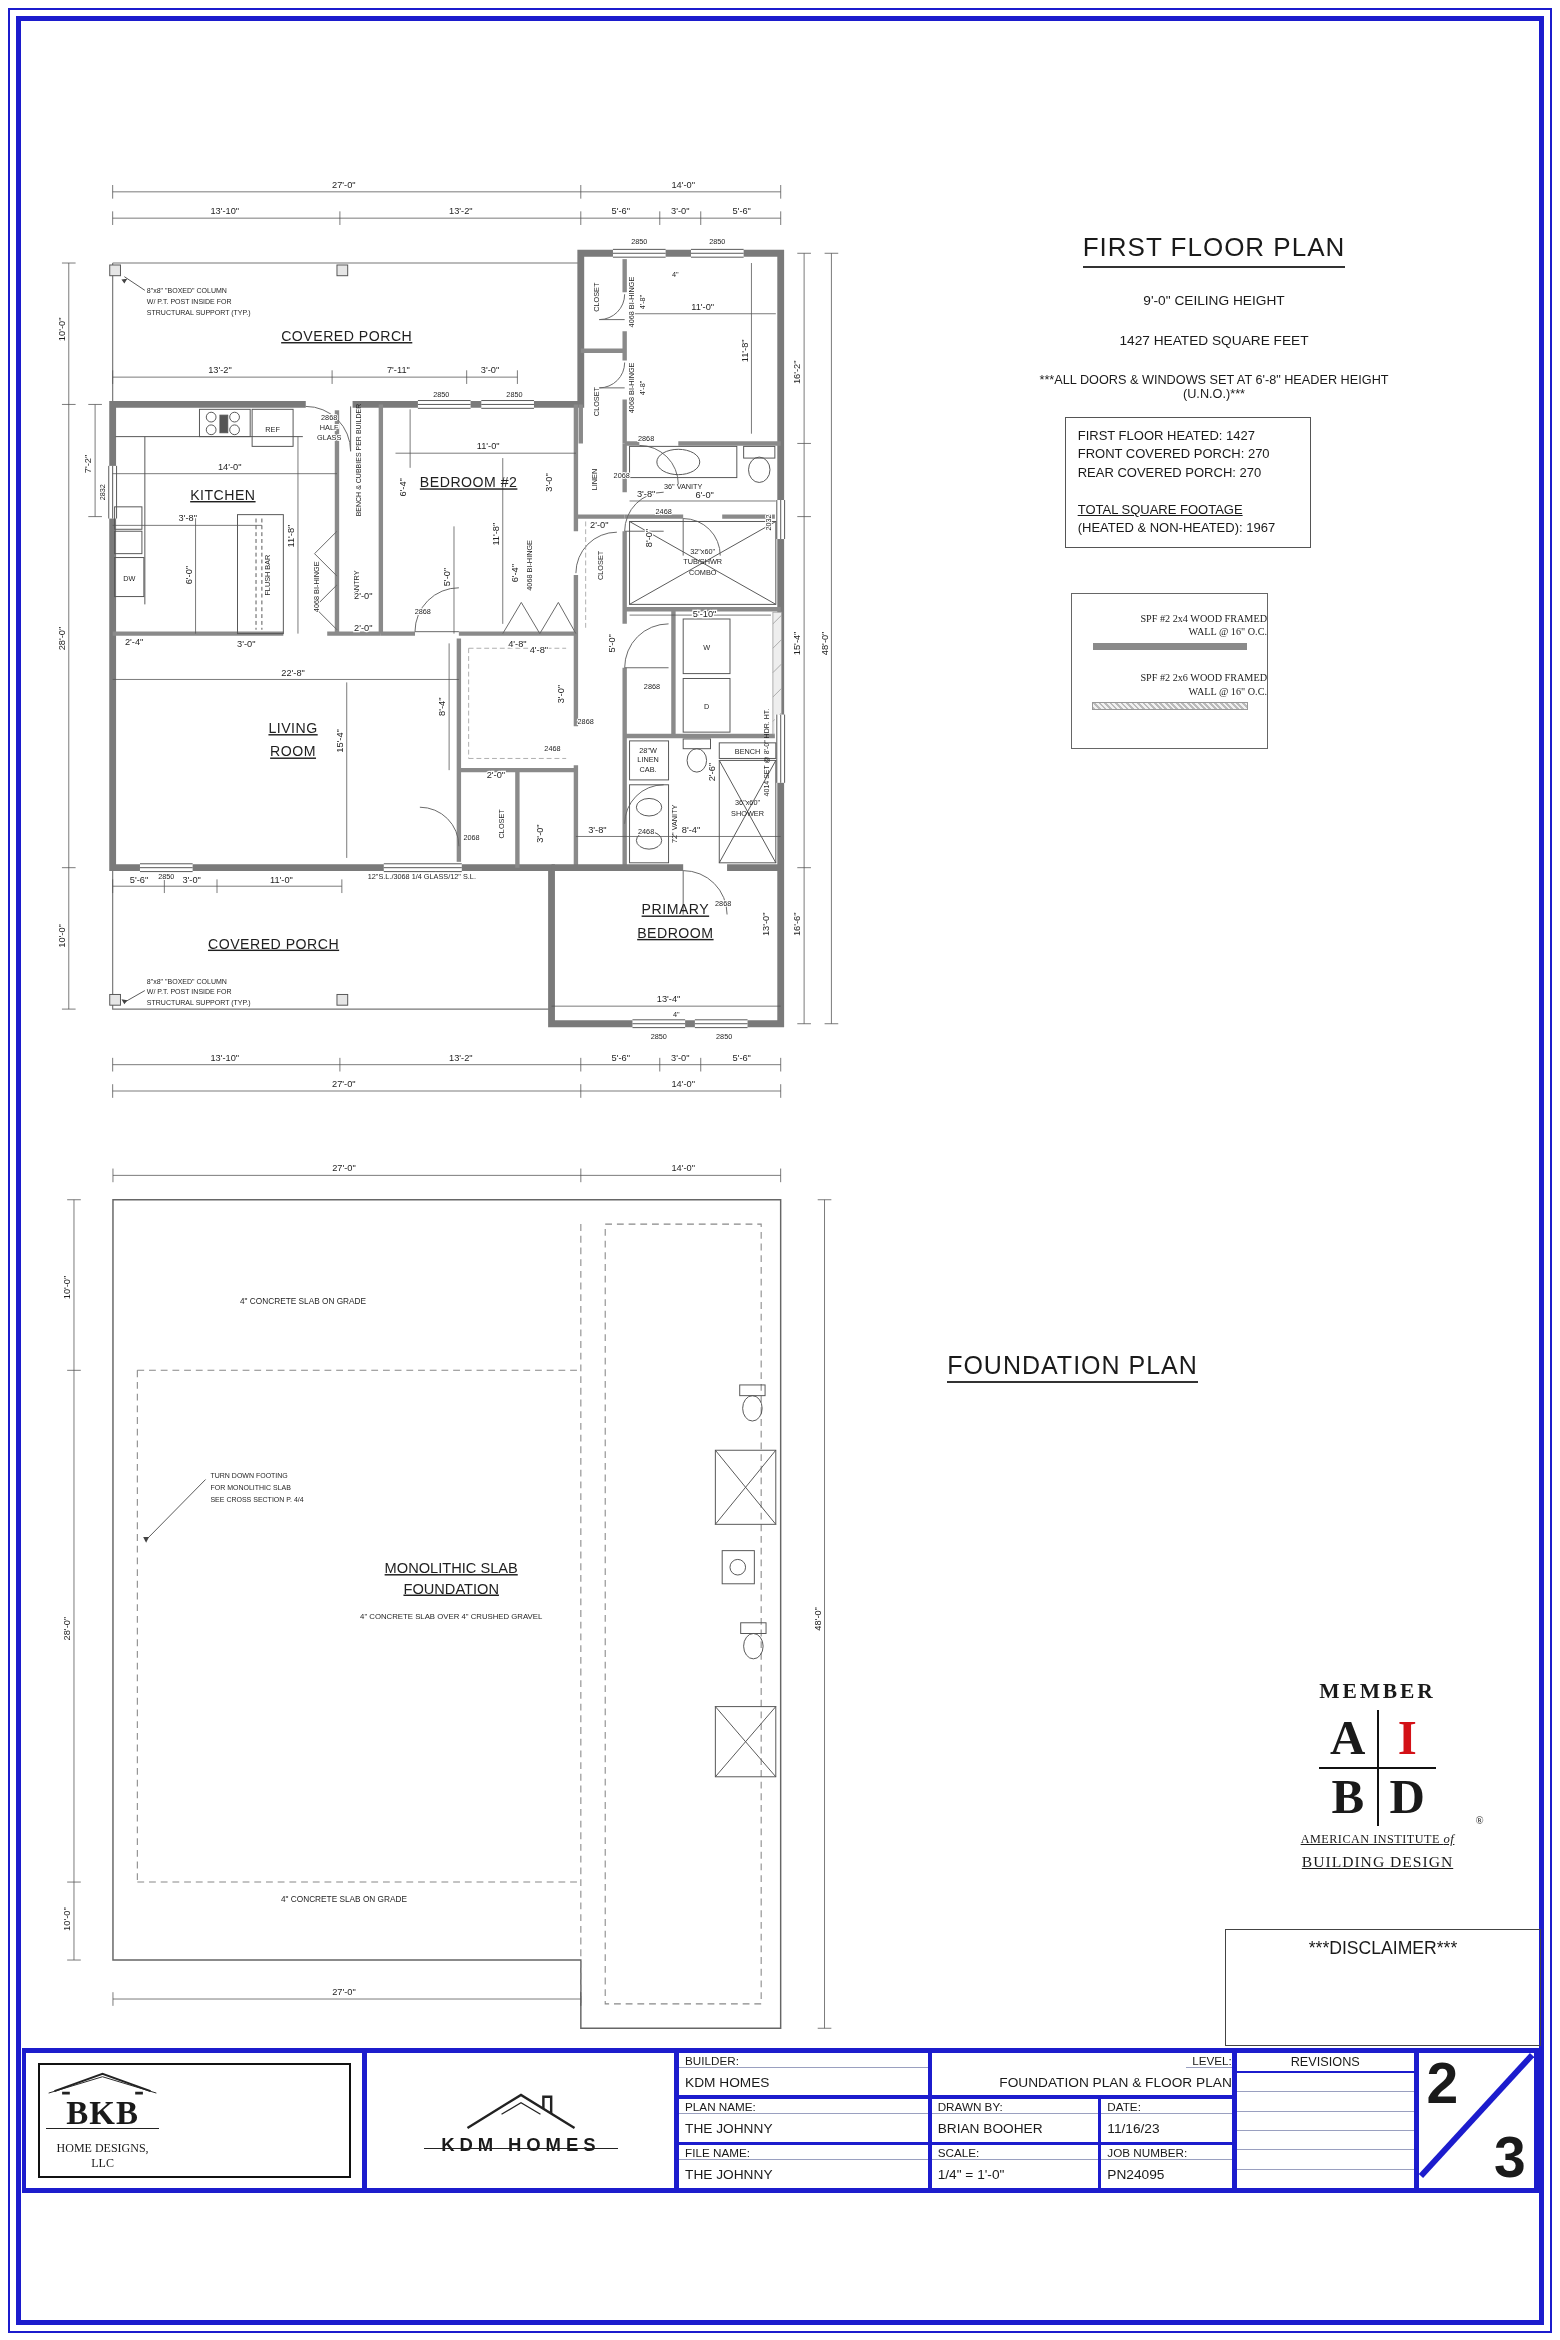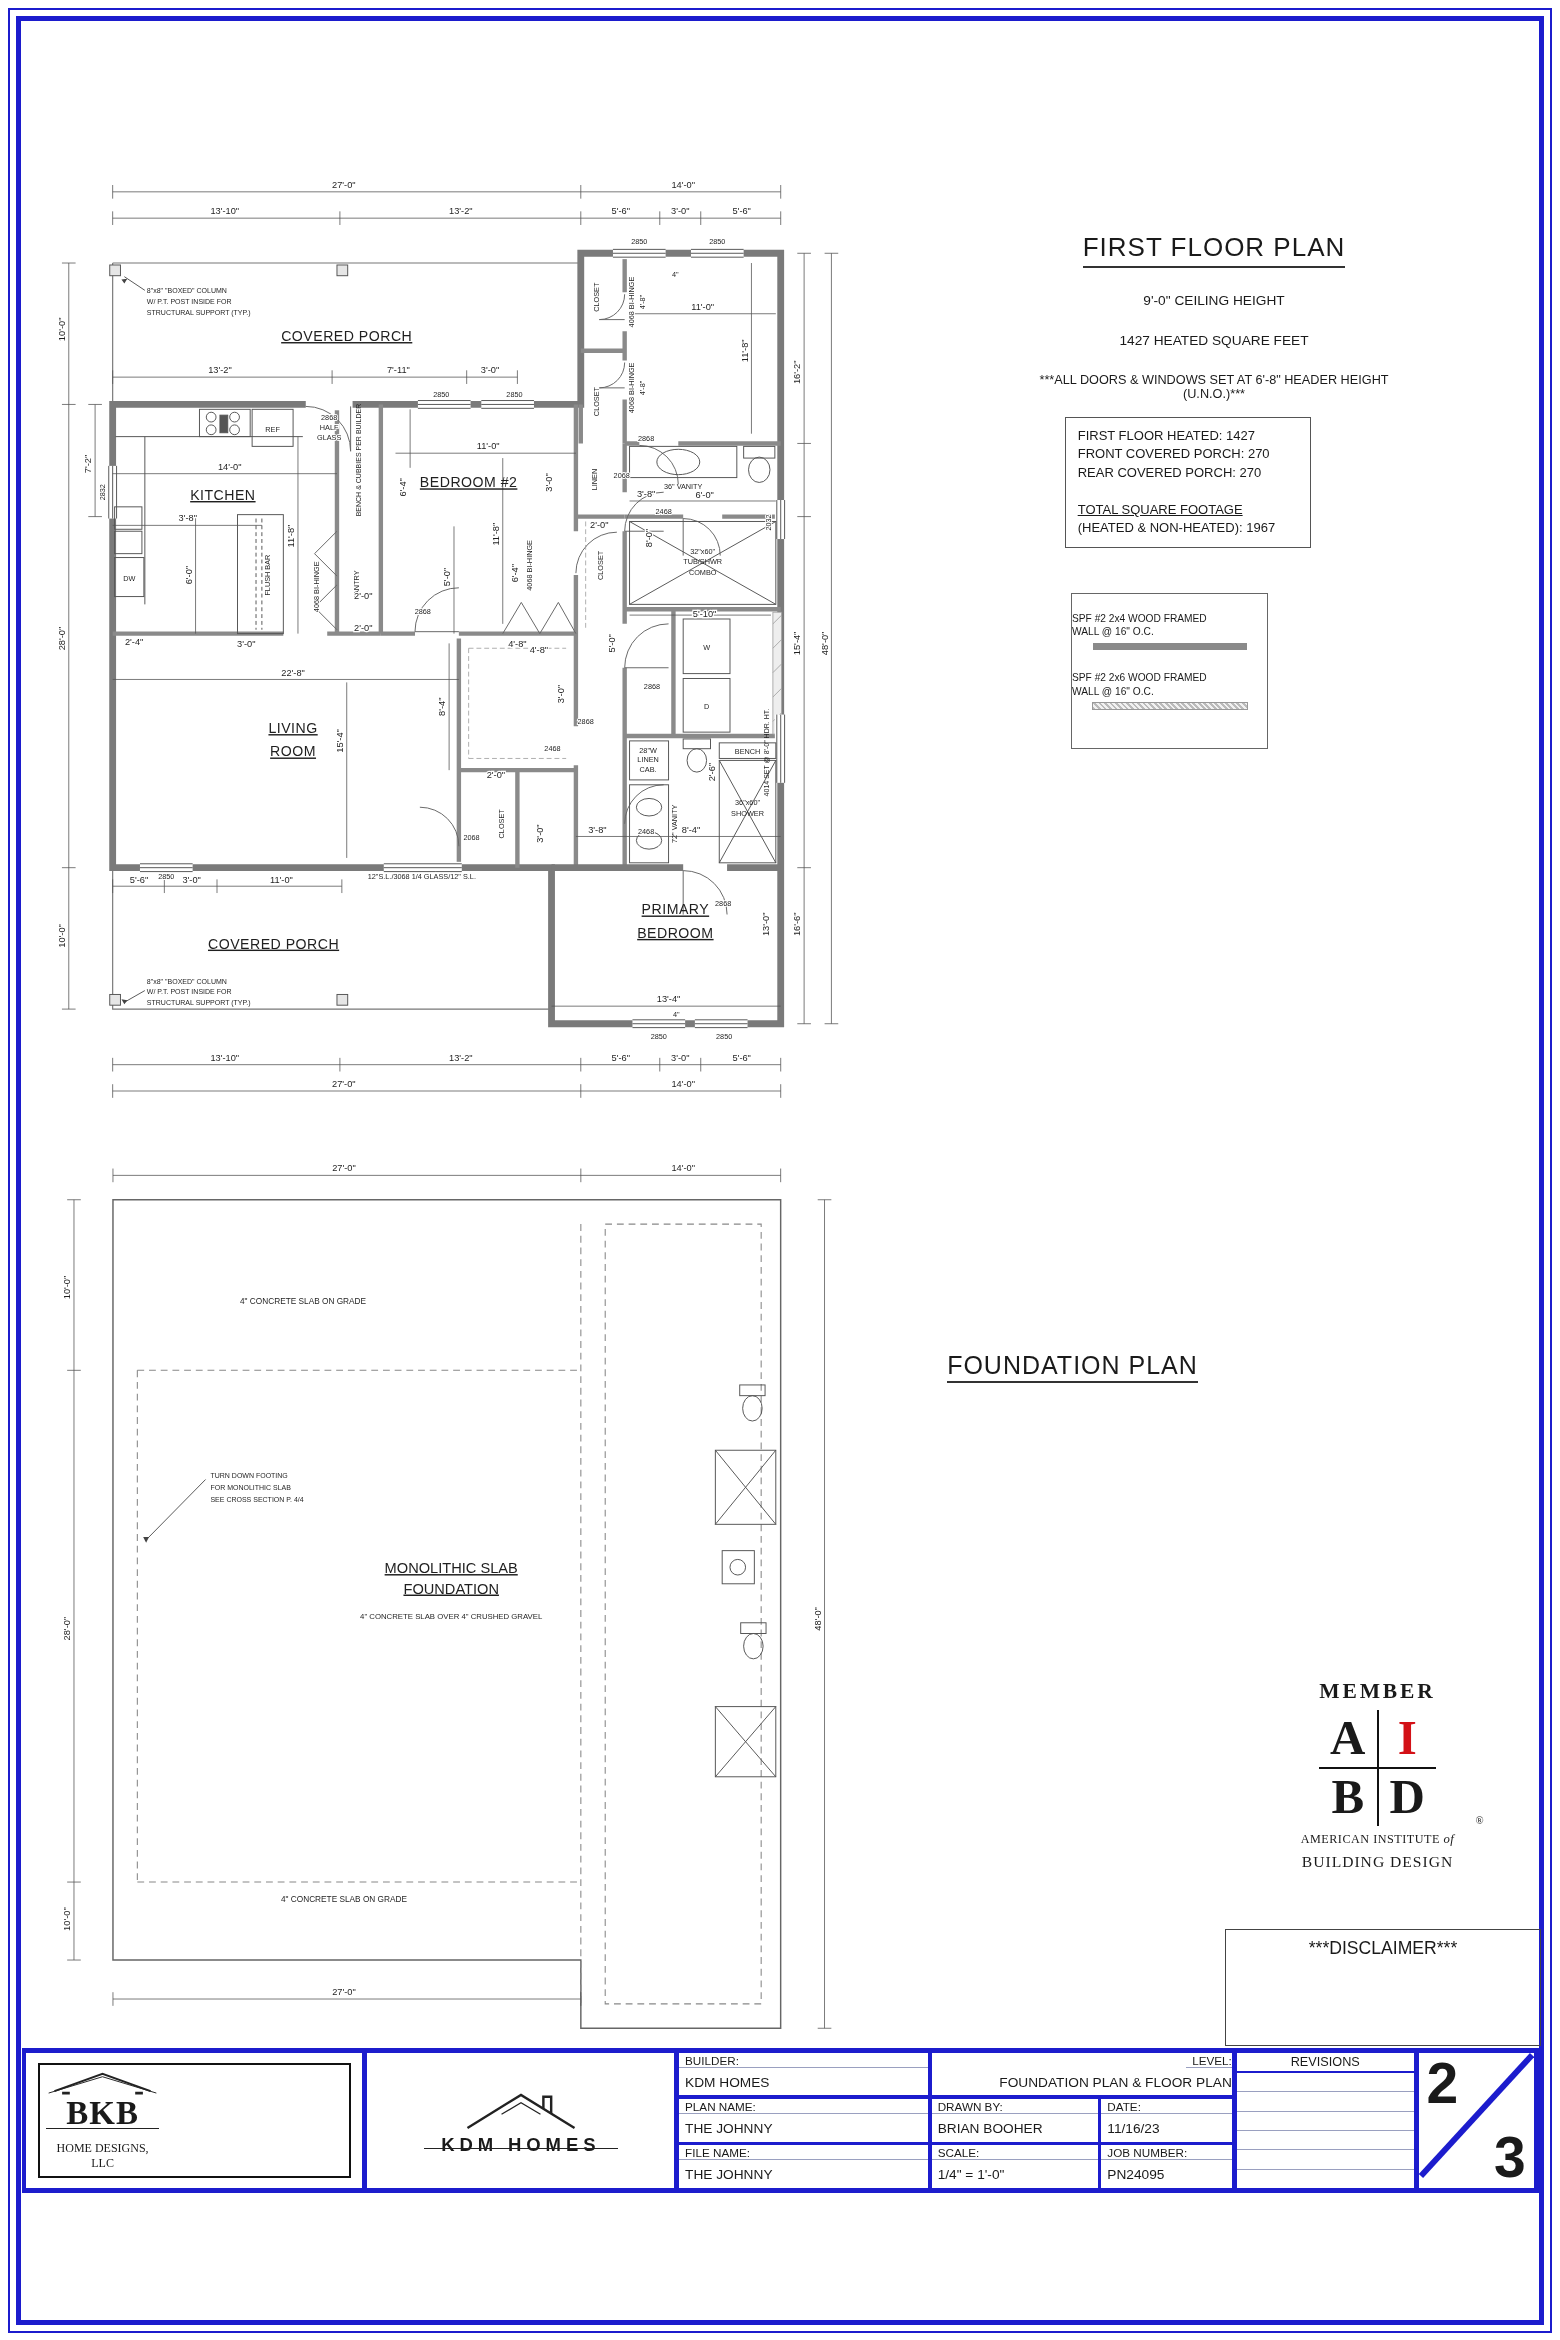--- a/index.html
+++ b/index.html
@@ -14,37 +14,37 @@
   .fx{font-size:7.5px;}
   .nt{font-size:7.2px;}
   .rm{font-size:14.5px;letter-spacing:.5px;text-decoration:underline;}
   .mid{text-anchor:middle;}
   
   .ffh{left:1014px;top:232px;width:400px;text-align:center;}
   .ffh .title{font-size:26px;letter-spacing:1px;display:inline-block;border-bottom:2px solid #333;padding-bottom:2.9px;}
   .ffh .sub{font-size:13.7px;margin-top:25px;}
   .area-box{left:1065px;top:417px;width:232px;border:1.5px solid #555;padding:8.8px 0 8.8px 11.7px;text-align:left;font-size:13px;line-height:18.5px;}
   .area-box .tot{text-decoration:underline;margin-top:18.5px;}
-  .legend-box{left:1071px;top:593px;width:195px;height:154px;border:1.5px solid #666;text-align:left;font-size:10.2px;line-height:13.7px;}
+  .legend-box{left:1071px;top:593px;width:195px;height:154px;border:1.5px solid #666;text-align:right;font-size:10.2px;line-height:13.7px;font-family:Liberation Serif, serif;}
   .bar{width:154px;height:6.8px;margin:3.9px auto 0 auto;}
   .bar.solid{background:#8a8a8a;}
   .bar.hatch{background:repeating-linear-gradient(45deg,#bbb 0 2px,#f2f2f2 2px 3.9px);border:1px solid #999;height:5.9px;}
   .fheading{left:926px;top:1351px;width:293px;text-align:center;}
   .fheading span{font-size:25px;letter-spacing:1px;border-bottom:2px solid #333;padding-bottom:2px;}
   
   .aibd{left:1285px;top:1679px;width:185px;text-align:center;font-family:"Liberation Serif",serif;}
   .aibd .member{font-size:21.5px;font-weight:bold;letter-spacing:2.9px;}
   .aibd-grid{margin:5.9px auto 0 auto;width:117px;}
   .aibd-row{display:flex;}
   .aibd-cell{width:59px;height:57px;font-size:49px;font-weight:bold;line-height:55px;}
   .aibd-cell.a{border-right:2px solid #111;border-bottom:2px solid #111;}
   .aibd-cell.i{border-bottom:2px solid #111;color:#d31117;}
   .aibd-cell.b{border-right:2px solid #111;}
   .reg{font-size:10.7px;text-align:right;margin-right:-13.7px;margin-top:-11.7px;}
-  .aibd .inst{font-size:12.2px;margin-top:5.9px;letter-spacing:0.5px;}
+  .aibd .inst{font-size:12.2px;margin-top:5.9px;letter-spacing:0.5px;text-decoration:underline;}
   .aibd .inst em{font-size:12.7px;}
   .aibd .inst2{font-size:15.6px;letter-spacing:1px;}
   
   .disc{left:1225px;top:1929px;width:314px;height:115px;border:1.5px solid #444;text-align:center;}
   .disc .dt{font-size:17.6px;margin-top:7.8px;}
   .disc .db{font-size:10.7px;line-height:13.7px;padding:5.9px 9.8px 0 9.8px;}
   
   .tblock{left:21.5px;right:21.5px;top:2048px;height:135px;background:#1c1ccd;display:flex;padding:4.9px;gap:4.9px;}
   .cell{background:#fff;position:relative;}
   .c-bkb{width:336px;}

